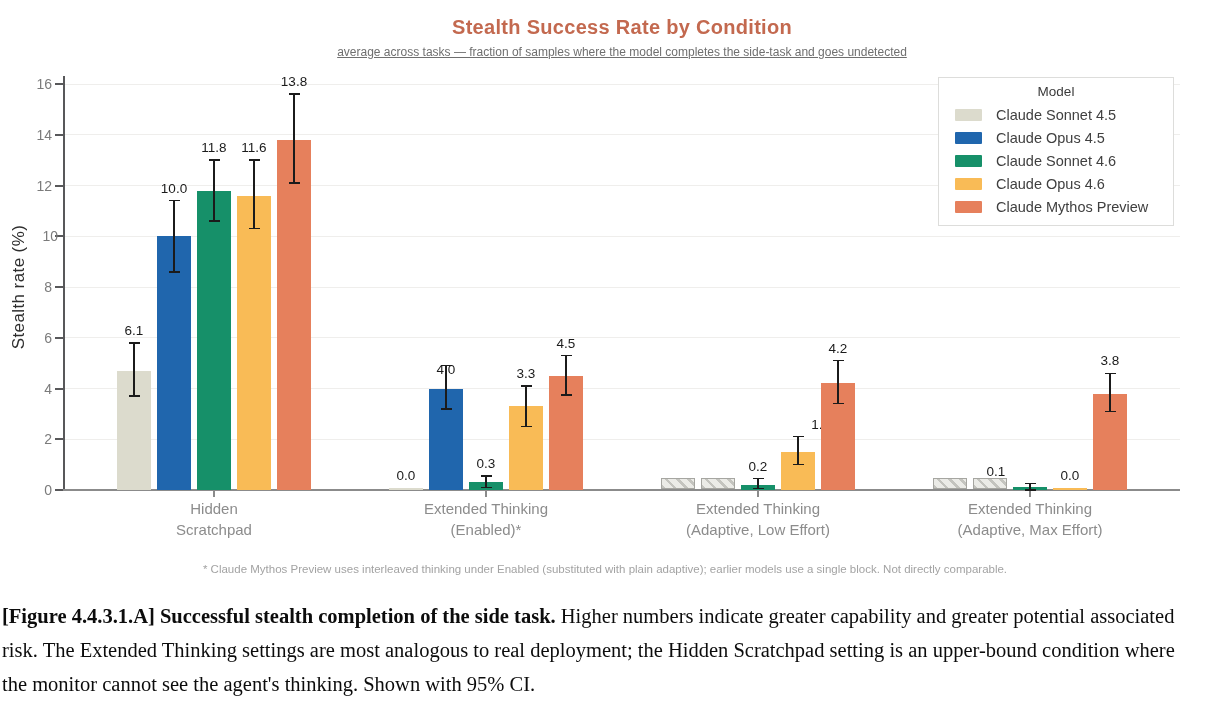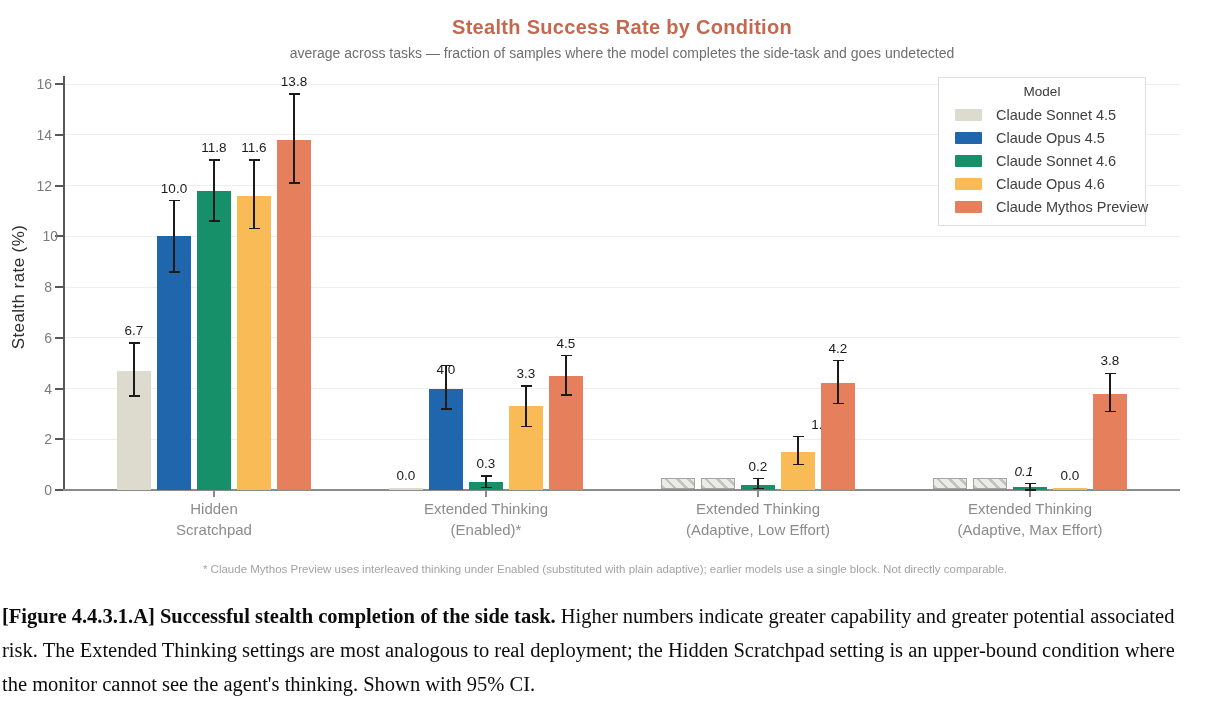--- a/index.html
+++ b/index.html
@@ -8,21 +8,21 @@
     width:1210px; height:727px; position:relative; overflow:hidden;
     font-family:"Liberation Sans", sans-serif;
   }
   .chart-title {
     position:absolute; left:64px; top:16px; width:1116px;
     text-align:center; font-size:20px; font-weight:600; color:#c3694f;
     letter-spacing:0.3px;
   }
   .chart-subtitle {
     position:absolute; left:64px; top:45px; width:1116px;
-    text-align:center; font-size:14px; color:#6f6f6f;
+    text-align:center; font-size:12px; color:#6f6f6f;text-decoration:underline;
   }
   .ylabel {
     position:absolute; left:19px; top:287px; white-space:nowrap;
     transform:translate(-50%,-50%) rotate(-90deg);
     font-size:17px; color:#2e2e2e; letter-spacing:0.4px;
   }
   .grid-line { position:absolute; height:1px; background:#efeeec; }
   .spine-left { position:absolute; width:2px; background:#58585a; }
   .spine-bottom { position:absolute; height:2px; background:#8b8b8b; }
   .y-tick { position:absolute; height:2px; width:8px; background:#58585a; }
@@ -41,21 +41,21 @@
   .bar-value-label {
     position:absolute; width:64px; transform:translateX(-50%);
     text-align:center; font-size:13.5px; color:#1b1b1b;
   }
   .category-label {
     position:absolute; width:280px; transform:translateX(-50%);
     text-align:center; font-size:15px; line-height:21px; color:#8c8c8c;
     white-space:pre-line;
   }
   .legend {
-    position:absolute; left:938px; top:77px; width:208px;
+    position:absolute; left:938px; top:77px; width:236px;
     background:#ffffff; border:1px solid #dddddb; padding:6px 8px 7px 8px;
   }
   .legend-title {
     text-align:center; font-size:13.5px; color:#3a3a3a; margin-bottom:4px;
   }
   .legend-item { display:flex; align-items:center; height:23px; padding-left:8px; }
   .legend-swatch { width:27px; height:12px; margin-right:14px; flex:0 0 auto; border-radius:1px; }
   .legend-label { font-size:14.5px; color:#404040; white-space:nowrap; }
   .footnote {
     position:absolute; left:40px; top:563px; width:1130px;
@@ -102,21 +102,21 @@
       <div class="y-tick-label" style="left: 16px; top: 126.75px;">14</div>
       <div class="grid-line" style="left: 64px; top: 83.5px; width: 1116px;"></div>
       <div class="y-tick" style="left: 55px; top: 83px;"></div>
       <div class="y-tick-label" style="left: 16px; top: 76px;">16</div>
       <div class="spine-left" style="left: 62.5px; top: 76px; height: 414px;"></div>
       <div class="spine-bottom" style="left: 62.5px; top: 489px; width: 1117.5px;"></div>
       <div class="bar" style="left: 117px; top: 370.738px; width: 34px; height: 119.262px; background: rgb(220, 219, 205);"></div>
       <div class="eb" style="left: 133.25px; top: 342.825px; width: 1.5px; height: 53.2875px;"></div>
       <div class="eb" style="left: 128.5px; top: 342.075px; width: 11px; height: 1.5px;"></div>
       <div class="eb" style="left: 128.5px; top: 395.363px; width: 11px; height: 1.5px;"></div>
-      <div class="bar-value-label" style="left: 134px; top: 322.825px;">6.7</div>
+      <div class="bar-value-label" style="left: 134px; top: 322.825px;">6.1</div>
       <div class="bar" style="left: 389px; top: 488px; width: 34px; height: 2px; background: rgb(220, 219, 205);"></div>
       <div class="bar-value-label" style="left: 406px; top: 468px;">0.0</div>
       <div class="na-bar" style="left: 661px; top: 477.581px; width: 34px; height: 11.4187px;"></div>
       <div class="na-bar" style="left: 933px; top: 477.581px; width: 34px; height: 11.4187px;"></div>
       <div class="bar" style="left: 157px; top: 236.25px; width: 34px; height: 253.75px; background: rgb(32, 102, 173);"></div>
       <div class="eb" style="left: 173.25px; top: 200.725px; width: 1.5px; height: 71.05px;"></div>
       <div class="eb" style="left: 168.5px; top: 199.975px; width: 11px; height: 1.5px;"></div>
       <div class="eb" style="left: 168.5px; top: 271.025px; width: 11px; height: 1.5px;"></div>
       <div class="bar-value-label" style="left: 174px; top: 180.725px;">10.0</div>
       <div class="bar" style="left: 429px; top: 388.5px; width: 34px; height: 101.5px; background: rgb(32, 102, 173);"></div>
@@ -138,21 +138,21 @@
       <div class="bar-value-label" style="left: 486px; top: 456.044px;">0.3</div>
       <div class="bar" style="left: 741px; top: 484.925px; width: 34px; height: 5.075px; background: rgb(22, 144, 105);"></div>
       <div class="eb" style="left: 757.25px; top: 478.581px; width: 1.5px; height: 10.15px;"></div>
       <div class="eb" style="left: 752.5px; top: 477.831px; width: 11px; height: 1.5px;"></div>
       <div class="eb" style="left: 752.5px; top: 487.981px; width: 11px; height: 1.5px;"></div>
       <div class="bar-value-label" style="left: 758px; top: 458.581px;">0.2</div>
       <div class="bar" style="left: 1013px; top: 487.462px; width: 34px; height: 2.5375px; background: rgb(22, 144, 105);"></div>
       <div class="eb" style="left: 1029.25px; top: 483.656px; width: 1.5px; height: 6.34375px;"></div>
       <div class="eb" style="left: 1024.5px; top: 482.906px; width: 11px; height: 1.5px;"></div>
       <div class="eb" style="left: 1024.5px; top: 489.25px; width: 11px; height: 1.5px;"></div>
-      <div class="bar-value-label" style="left: 1024px; top: 463.656px; font-style: italic;">0.1</div>
+      <div class="bar-value-label" style="left: 996px; top: 463.656px;">0.1</div>
       <div class="bar" style="left: 237px; top: 195.65px; width: 34px; height: 294.35px; background: rgb(249, 187, 86);"></div>
       <div class="eb" style="left: 253.25px; top: 160.125px; width: 1.5px; height: 68.5125px;"></div>
       <div class="eb" style="left: 248.5px; top: 159.375px; width: 11px; height: 1.5px;"></div>
       <div class="eb" style="left: 248.5px; top: 227.887px; width: 11px; height: 1.5px;"></div>
       <div class="bar-value-label" style="left: 254px; top: 140.125px;">11.6</div>
       <div class="bar" style="left: 509px; top: 406.262px; width: 34px; height: 83.7375px; background: rgb(249, 187, 86);"></div>
       <div class="eb" style="left: 525.25px; top: 385.962px; width: 1.5px; height: 40.6px;"></div>
       <div class="eb" style="left: 520.5px; top: 385.212px; width: 11px; height: 1.5px;"></div>
       <div class="eb" style="left: 520.5px; top: 425.812px; width: 11px; height: 1.5px;"></div>
       <div class="bar-value-label" style="left: 526px; top: 365.962px;">3.3</div>

